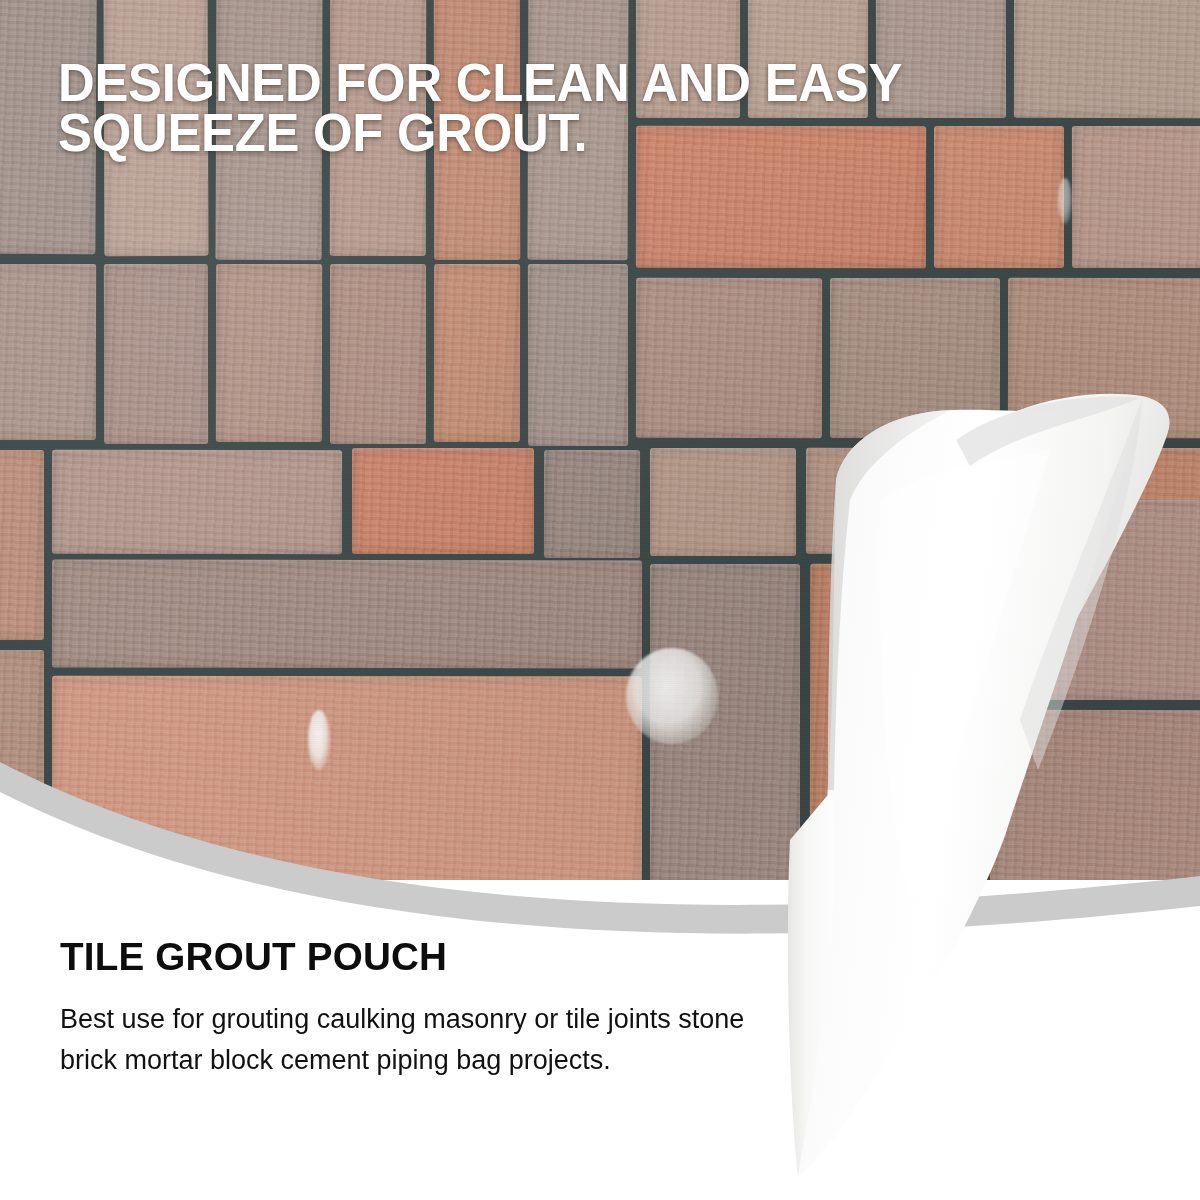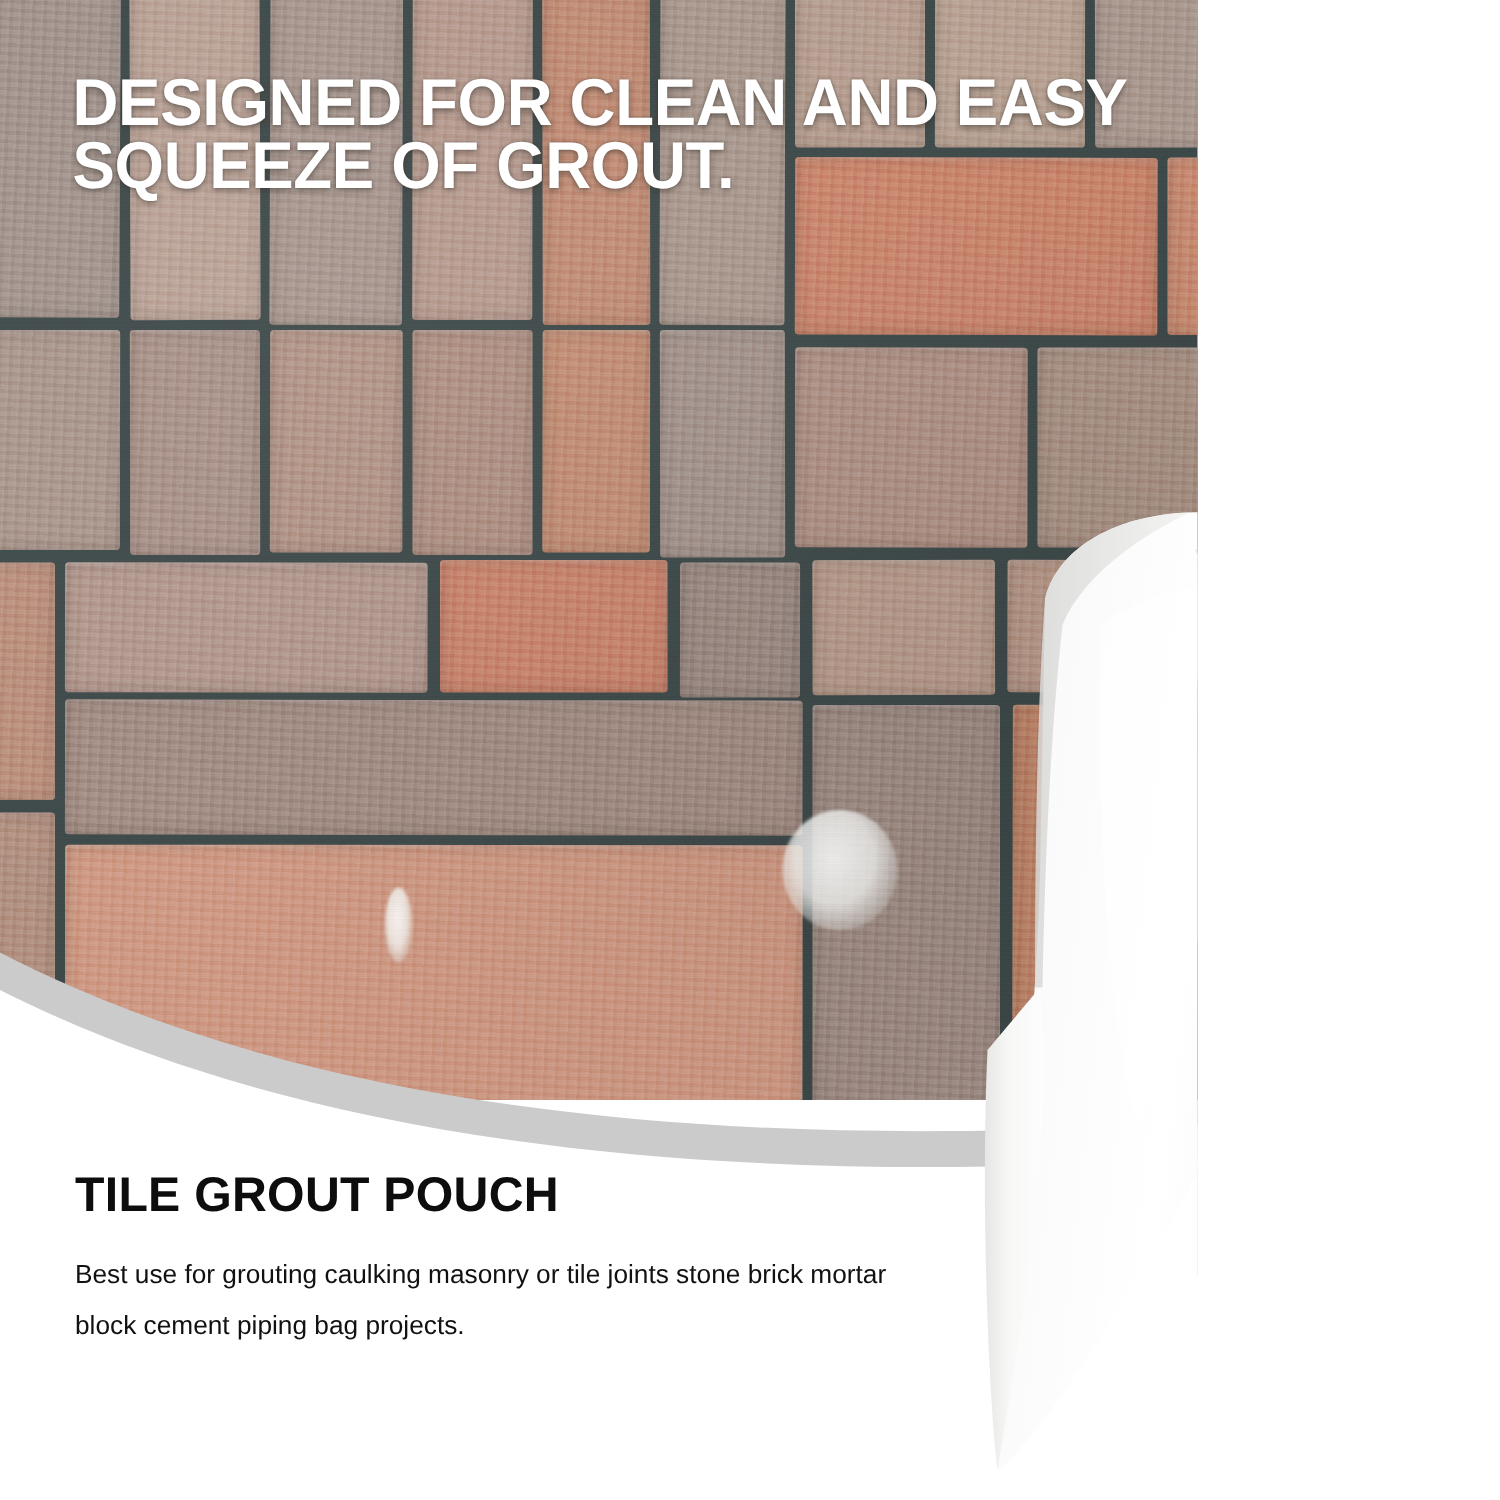--- a/index.html
+++ b/index.html
@@ -1,17 +1,17 @@
 <!DOCTYPE html>
 <html><head>
 <meta charset="utf-8">
 <style>
   html,body{margin:0;padding:0;background:#fff;}
   body{width:1200px;height:1200px;overflow:hidden;font-family:"Liberation Sans",sans-serif;}
-  #stage{position:relative;width:958px;height:1200px;overflow:hidden;background:#ffffff;}
+  #stage{position:relative;width:1200px;height:1200px;overflow:hidden;background:#ffffff;}
 
   
   #photo{position:absolute;left:0;top:0;width:1200px;height:900px;overflow:hidden;
          background:#3d4848;}
   .brick{position:absolute;border-radius:3px;
          box-shadow:inset 0 0 14px rgba(0,0,0,.17), inset 0 2px 3px rgba(255,255,255,.20);}
   .brick::after{content:"";position:absolute;inset:0;border-radius:3px;opacity:.5;
     background-image:
       repeating-linear-gradient(92deg, rgba(255,255,255,.12) 0 2px, rgba(0,0,0,.07) 2px 5px, rgba(255,255,255,.05) 5px 9px),
       repeating-linear-gradient(3deg, rgba(0,0,0,.09) 0 3px, rgba(255,255,255,.09) 3px 7px);
@@ -43,21 +43,21 @@
   
   #lower{position:absolute;left:0;top:880px;width:1200px;height:320px;background:#ffffff;z-index:18;}
 
   
   #pouch{position:absolute;left:770px;top:370px;width:430px;height:830px;z-index:40;}
 
   
   #copy{position:absolute;left:60px;top:935px;width:700px;z-index:50;color:#0d0d0d;}
   #prodTitle{font-size:39px;font-weight:700;letter-spacing:.2px;line-height:44px;margin:0 0 20px 0;
     font-family:"Liberation Sans",sans-serif;transform:scaleX(.99);transform-origin:left;}
-  #prodDesc{font-size:21px;font-weight:400;line-height:41px;margin:0;color:#111;
+  #prodDesc{font-size:27px;font-weight:400;line-height:41px;margin:0;color:#111;
     font-family:"Liberation Sans",sans-serif;}
 </style>
 </head>
 <body>
 
 <div id="stage">
 
   <div id="photo">
     <div id="brickLayer">
         <div class="brick" style="left: -12px; top: -14px; width: 108px; height: 268px; background: rgb(160, 145, 138); transform: rotate(0.3deg);"></div>

